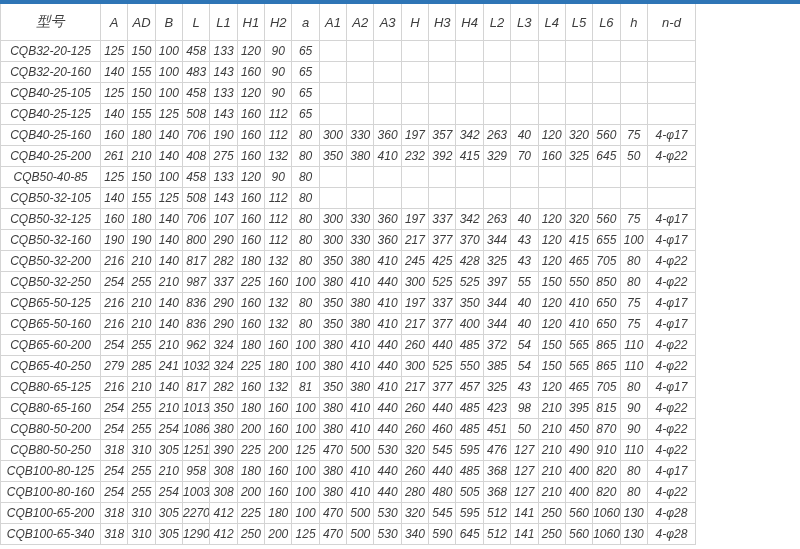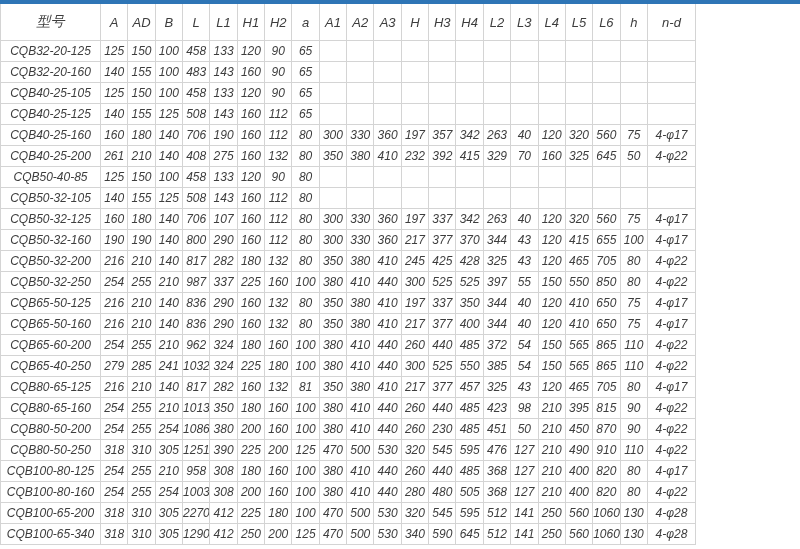--- a/index.html
+++ b/index.html
@@ -548,21 +548,21 @@
           <td>254</td>
           <td>1086</td>
           <td>380</td>
           <td>200</td>
           <td>160</td>
           <td>100</td>
           <td>380</td>
           <td>410</td>
           <td>440</td>
           <td>260</td>
-          <td>230</td>
+          <td>460</td>
           <td>485</td>
           <td>451</td>
           <td>50</td>
           <td>210</td>
           <td>450</td>
           <td>870</td>
           <td>90</td>
           <td>4-φ22</td>
         </tr>
         <tr>

